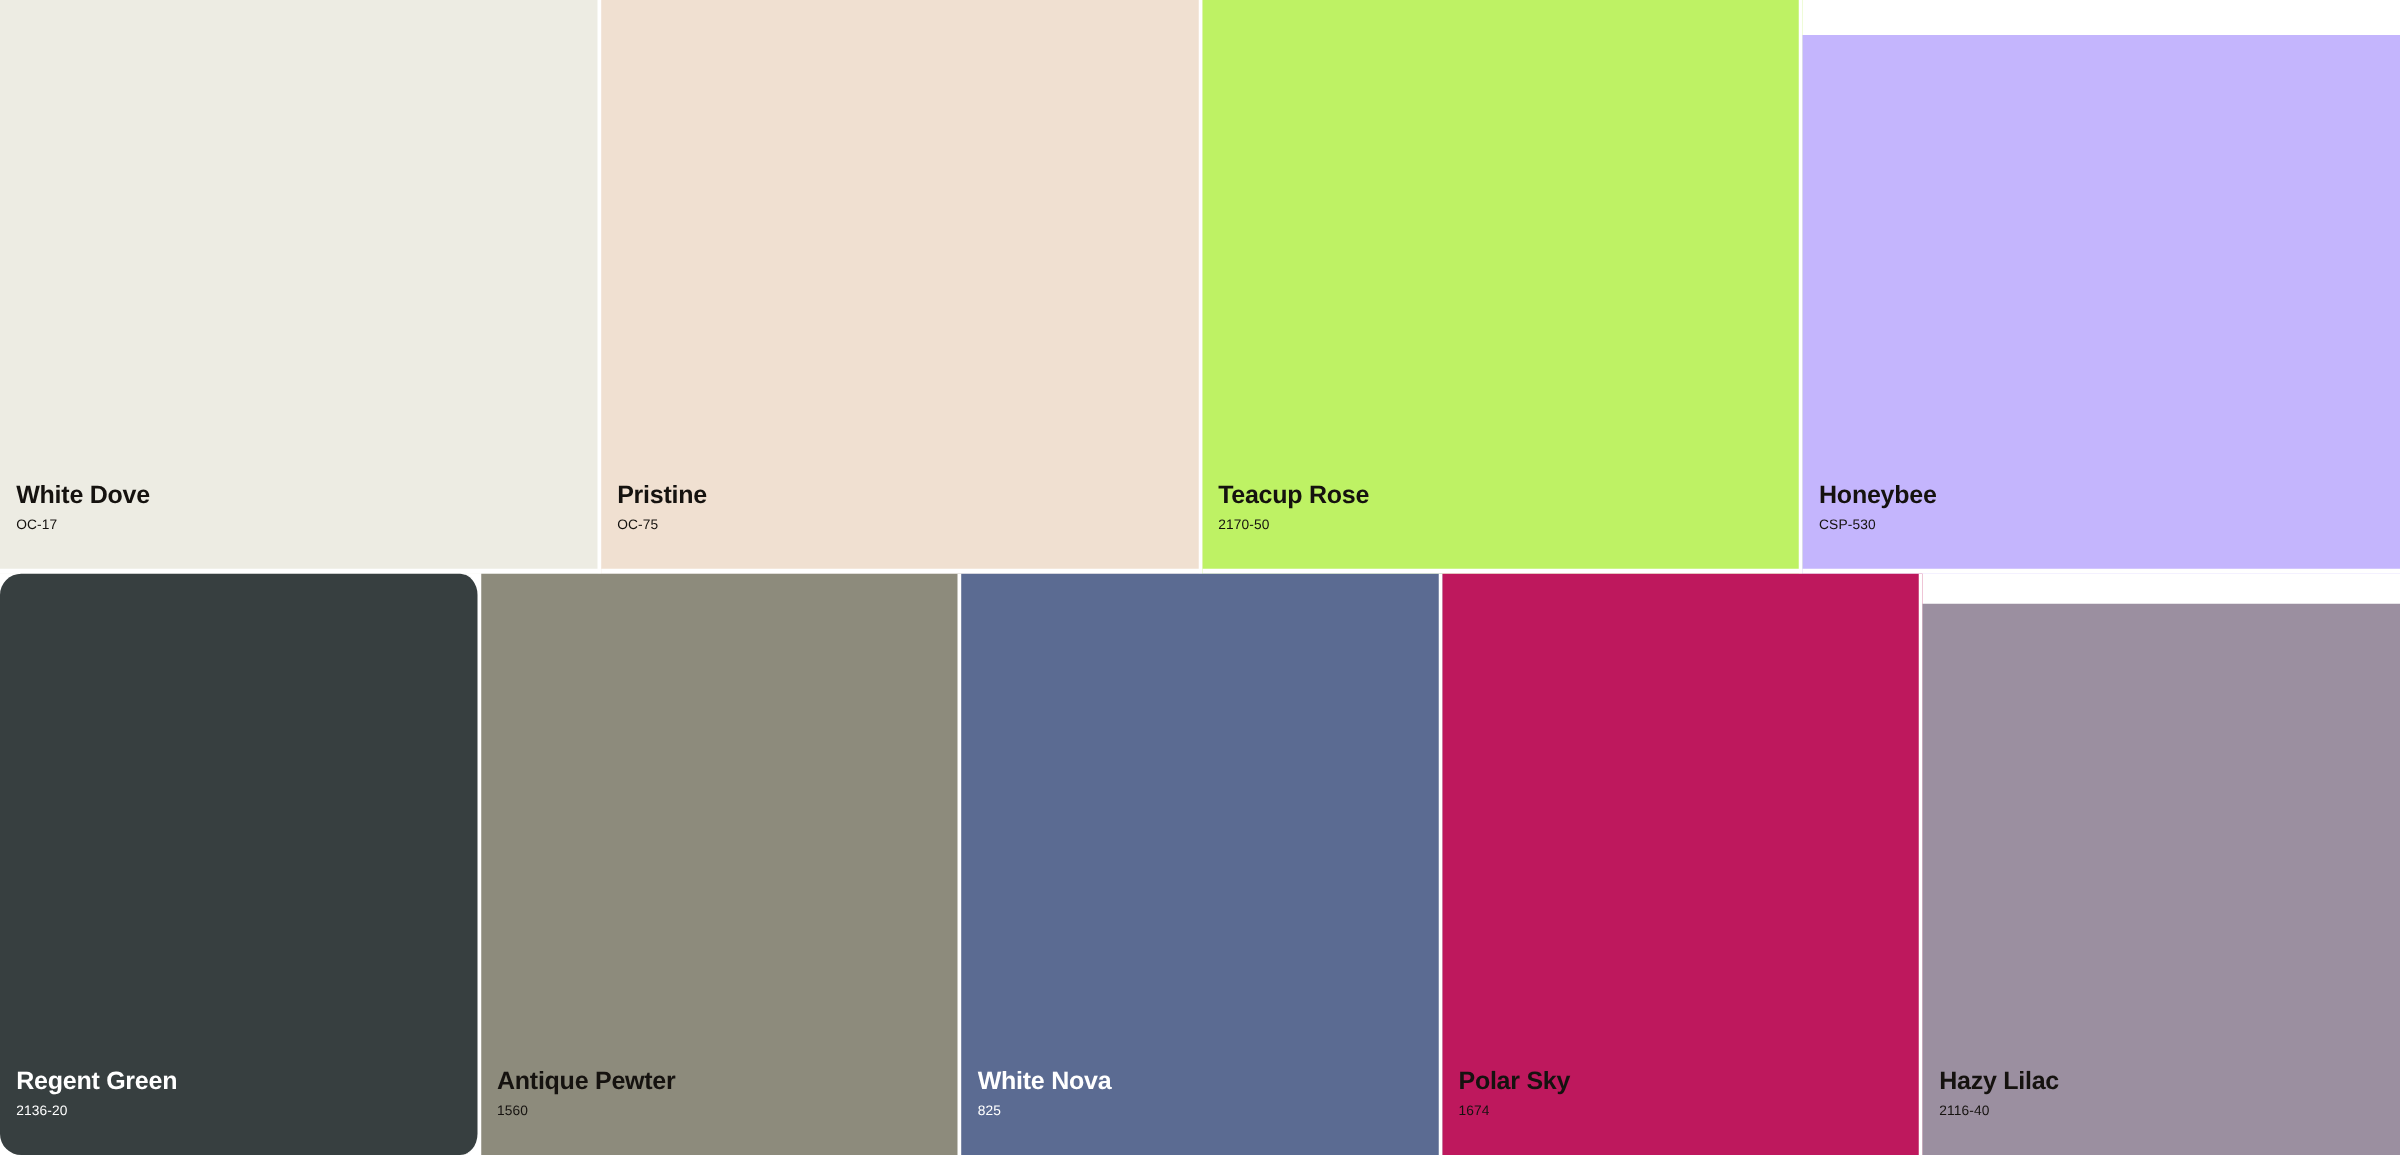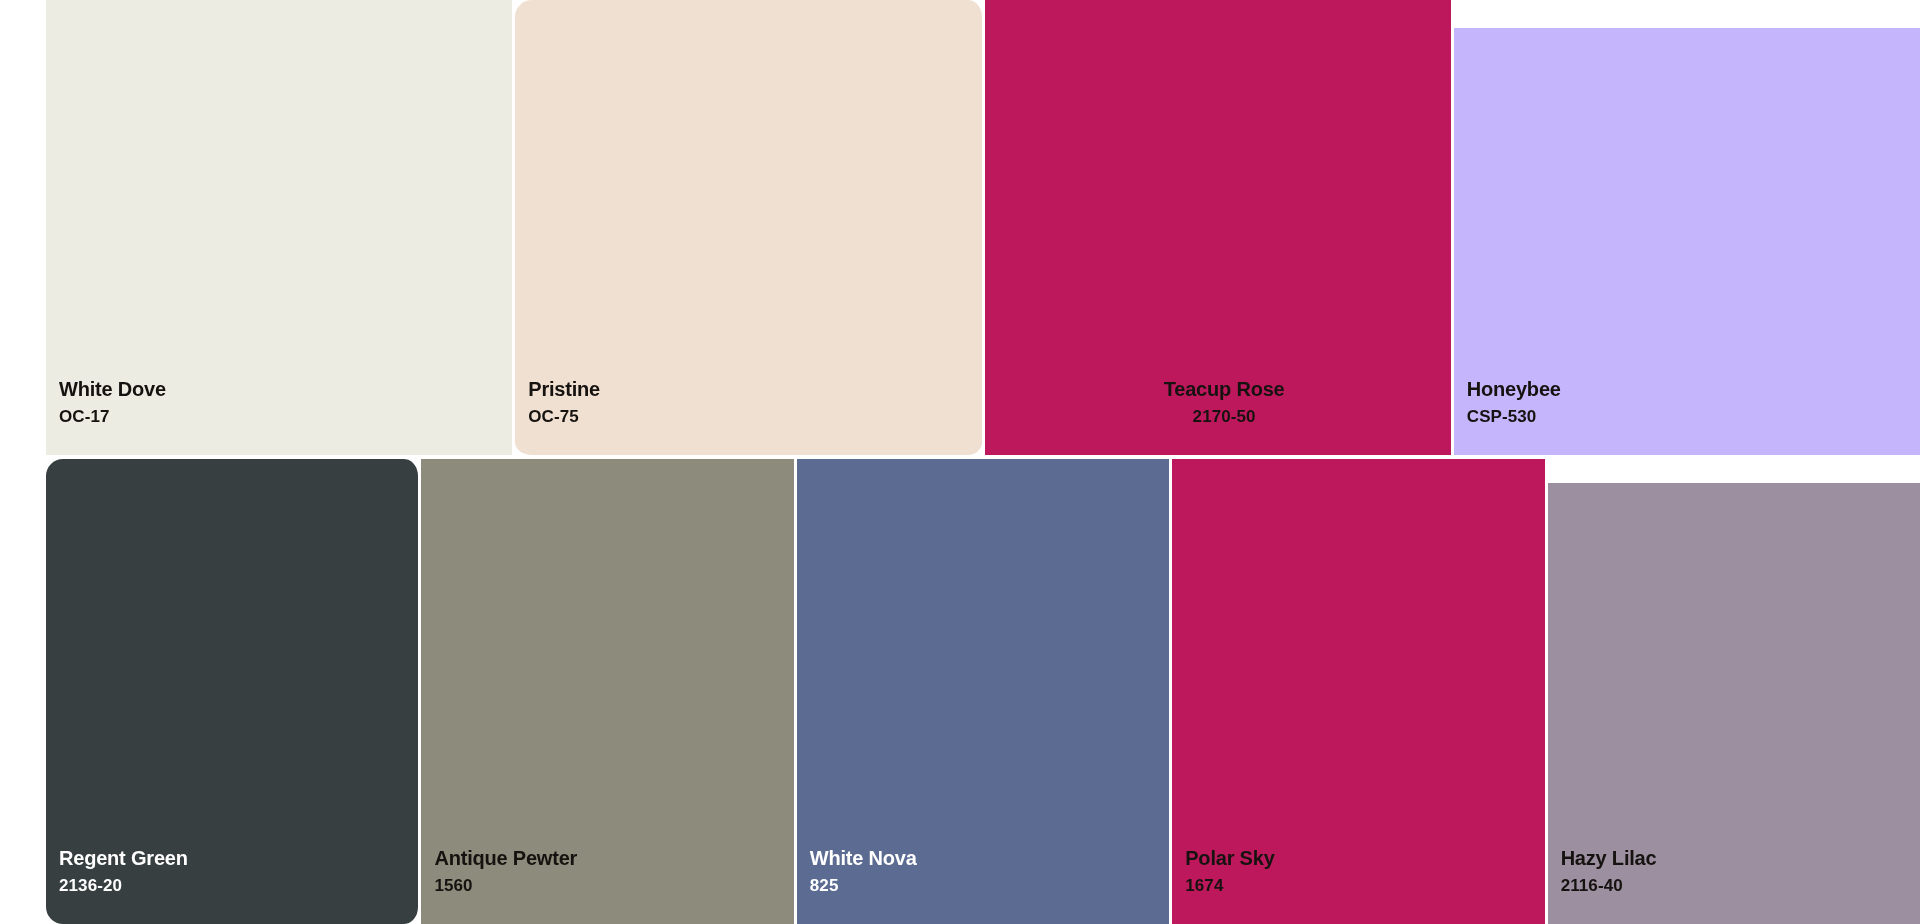--- a/index.html
+++ b/index.html
@@ -19,21 +19,20 @@
     display: flex;
     flex-direction: column;
     background: #ffffff;
   }
 
   .palette-row {
     display: flex;
     flex-direction: row;
     width: 100%;
     background: #ffffff;
-    padding-left: 46px;
   }
 
   #palette-row-1 { height: 459px; }
   #palette-row-2 { height: 465px; }
 
   .swatch {
     flex: 1 1 0;
     position: relative;
     display: flex;
     flex-direction: column;
@@ -56,22 +55,22 @@
     font-size: 20px;
     font-weight: bold;
     letter-spacing: -0.2px;
     line-height: 1.15;
     margin-bottom: 6px;
     white-space: nowrap;
   }
 
   .swatch-code {
     display: block;
-    font-size: 17px;
-    font-weight: bold;
+    font-size: 11px;
+    font-weight: normal;
     letter-spacing: 0.1px;
     line-height: 1.2;
     white-space: nowrap;
   }
 
   .text-dark .swatch-name,
   .text-dark .swatch-code { color: #15120f; }
 
   .text-light .swatch-name,
   .text-light .swatch-code { color: #ffffff; }
@@ -83,29 +82,29 @@
 
   <div class="palette-row" id="palette-row-1">
 
     <div class="swatch text-dark" style="background-color: rgb(237, 236, 227);">
       <div class="swatch-label">
         <span class="swatch-name">White Dove</span>
         <span class="swatch-code">OC-17</span>
       </div>
     </div>
 
-    <div class="swatch text-dark" style="background-color: rgb(240, 224, 209); border-radius: 17px;">
+    <div class="swatch text-dark" style="background-color: rgb(240, 224, 209);">
       <div class="swatch-label">
         <span class="swatch-name">Pristine</span>
         <span class="swatch-code">OC-75</span>
       </div>
     </div>
 
 
-    <div class="swatch text-dark" style="background-color: #be185d; text-align: center;">
+    <div class="swatch text-dark" style="background-color: #bef264;">
       <div class="swatch-label">
         <span class="swatch-name">Teacup Rose</span>
         <span class="swatch-code">2170-50</span>
       </div>
     </div>
 
     <div class="swatch text-dark" style="background-color: #c4b5fd; margin-top: 28px;">
       <div class="swatch-label">
         <span class="swatch-name">Honeybee</span>
         <span class="swatch-code">CSP-530</span>

